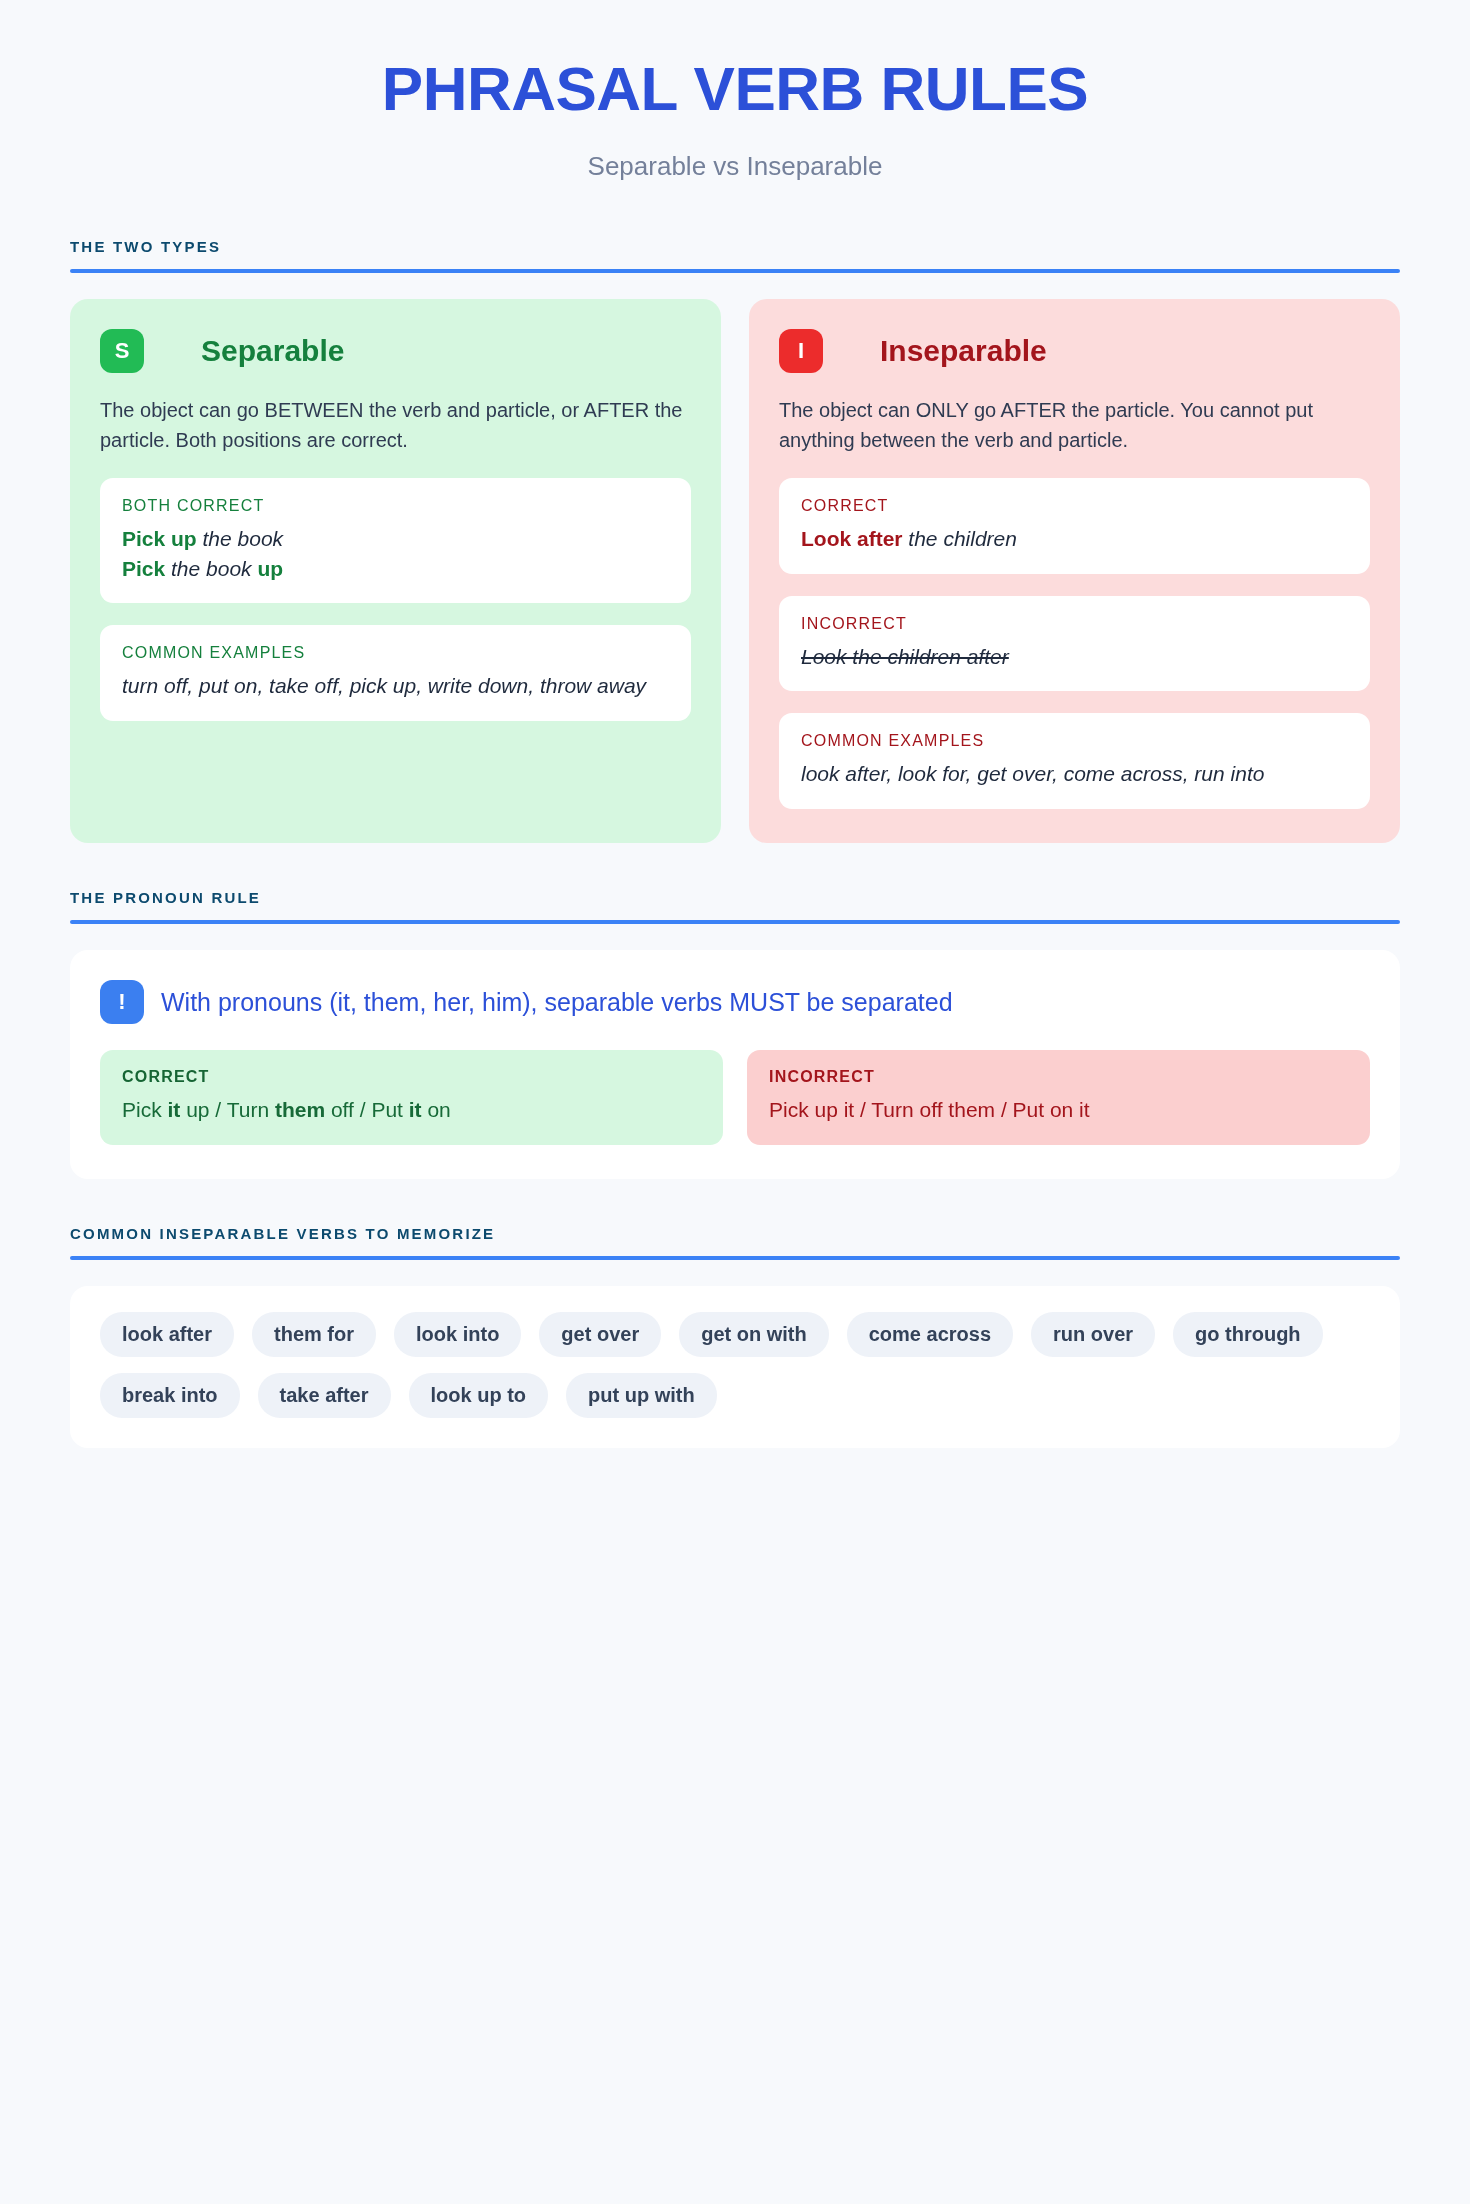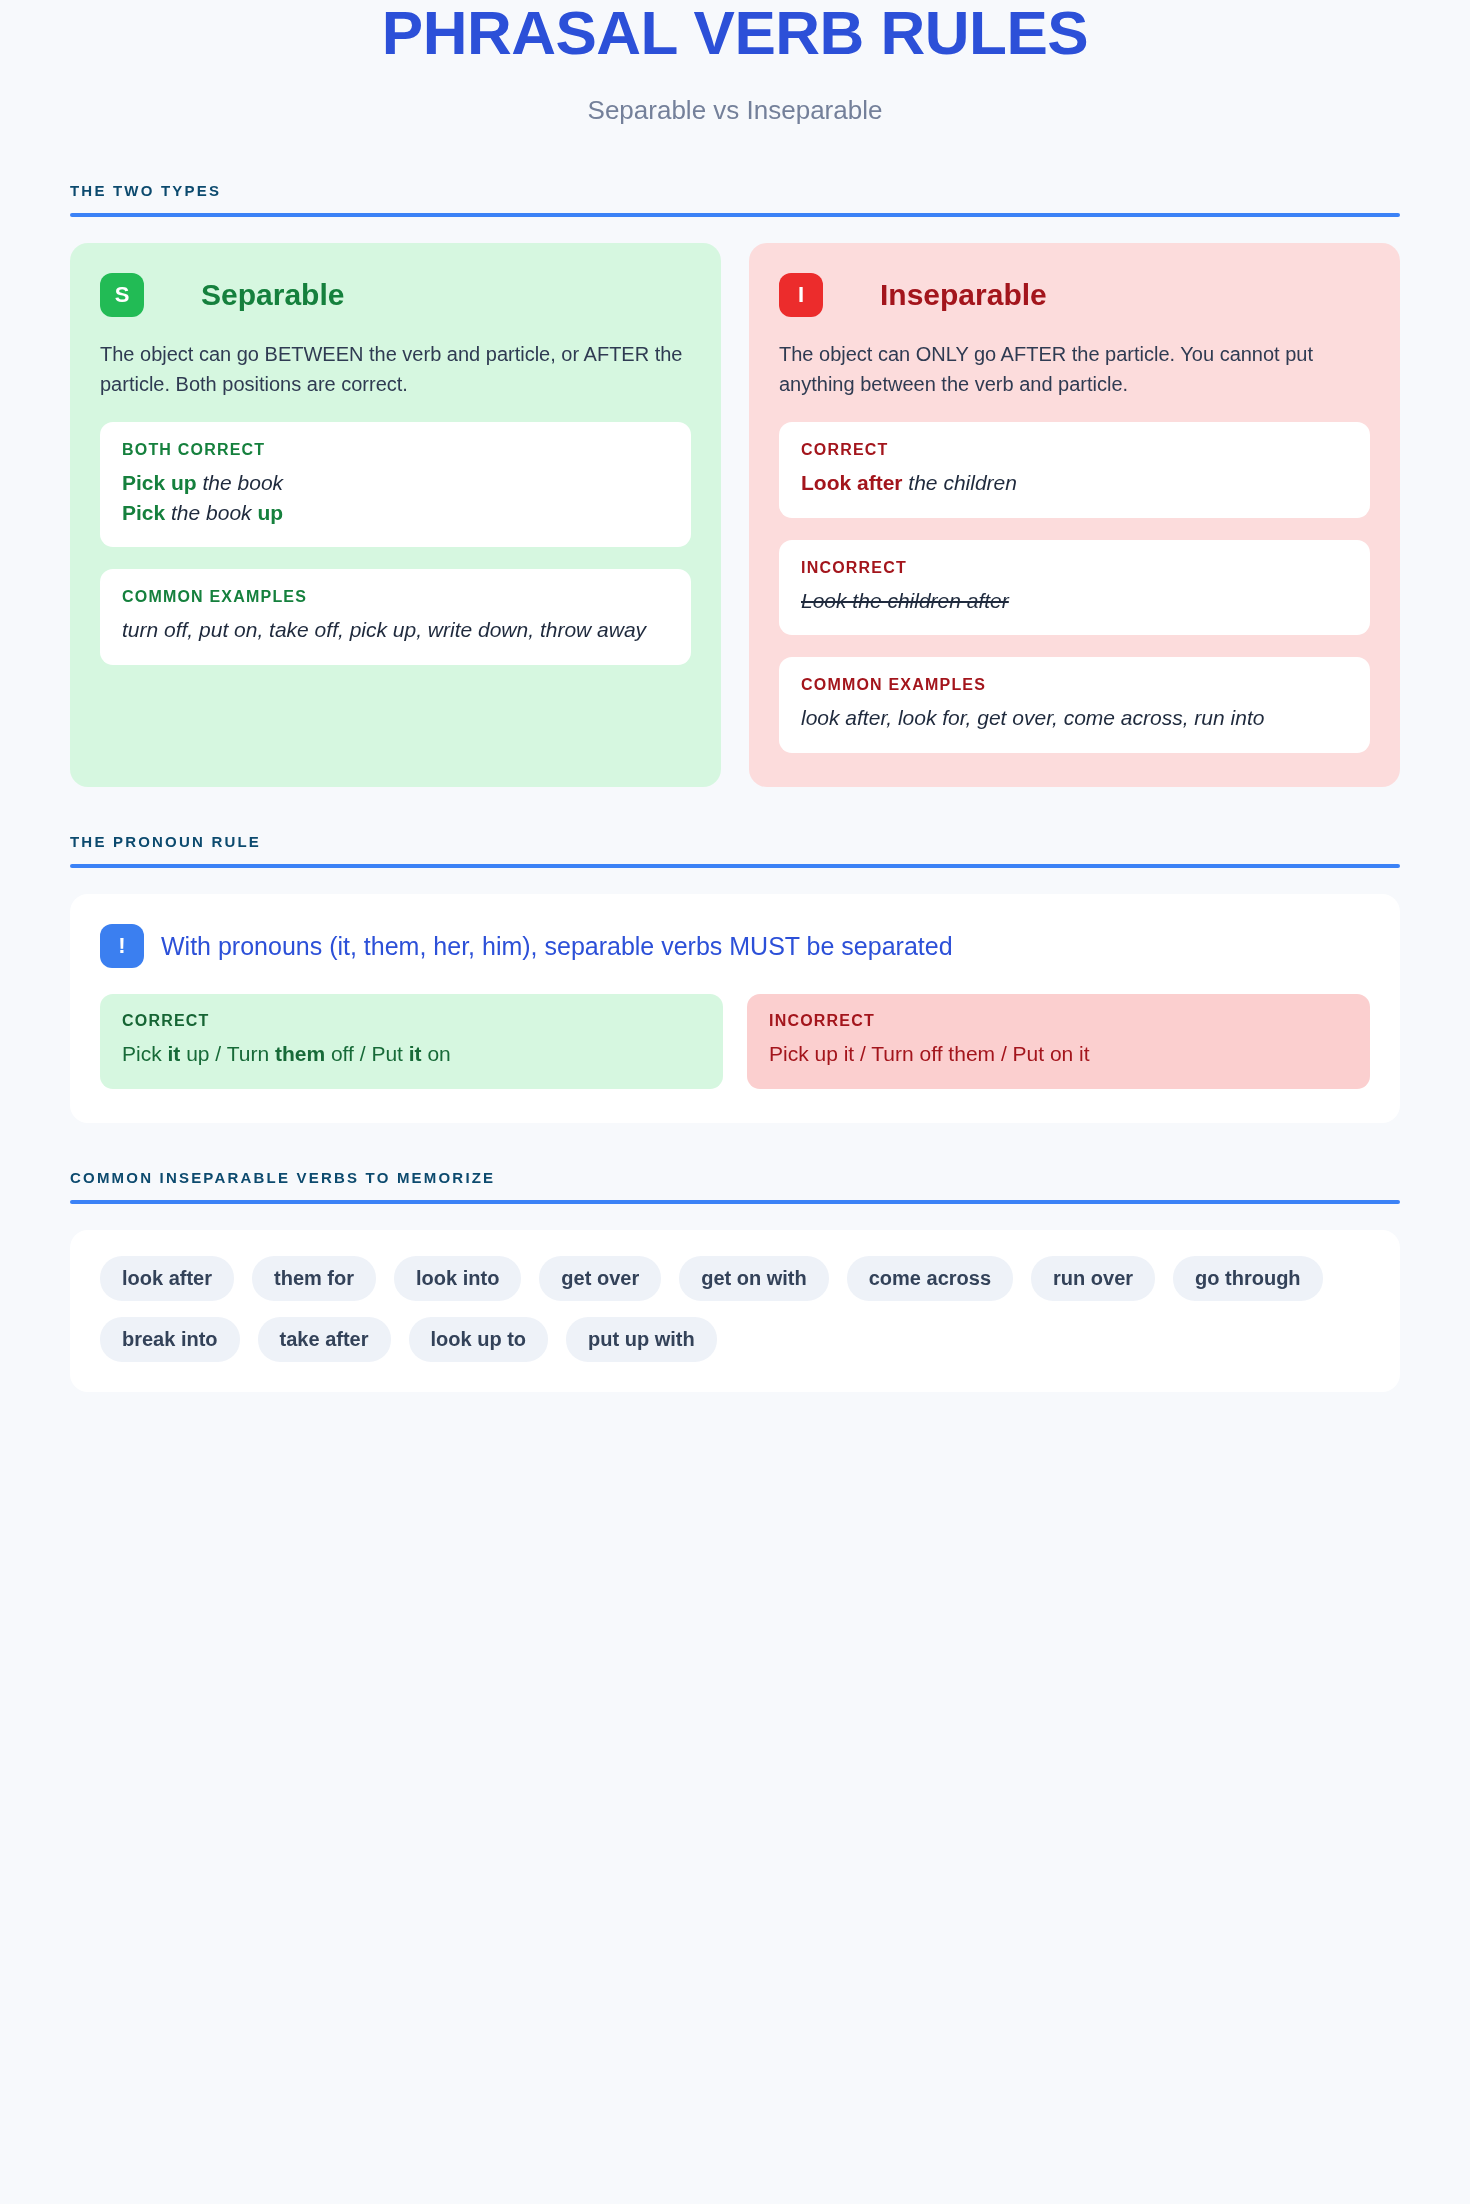--- a/index.html
+++ b/index.html
@@ -16,20 +16,21 @@
     width: 1470px;
     min-height: 2204px;
     background: #f7f9fc;
     padding: 0;
     position: relative;
   }
 
   .inner {
     width: 1330px;
     margin: 0 auto;
+    padding-top: 56px;
   }
 
   
   .title {
     text-align: center;
     font-size: 62px;
     line-height: 1.08;
     font-weight: 700;
     letter-spacing: -0.5px;
     color: #2c50d8;
@@ -111,21 +112,21 @@
   }
 
   .box {
     background: #ffffff;
     border-radius: 13px;
     padding: 19px 22px 20px 22px;
     margin-top: 22px;
   }
   .box-label {
     font-size: 16px;
-    font-weight: 700;
+    font-weight: 400;
     letter-spacing: 1.2px;
     text-transform: uppercase;
   }
   .box-label.green { color: #15803d; }
   .box-label.red   { color: #a3151c; }
   .box-body {
     margin-top: 9px;
     font-size: 21px;
     line-height: 1.42;
     color: #1f2a3d;

